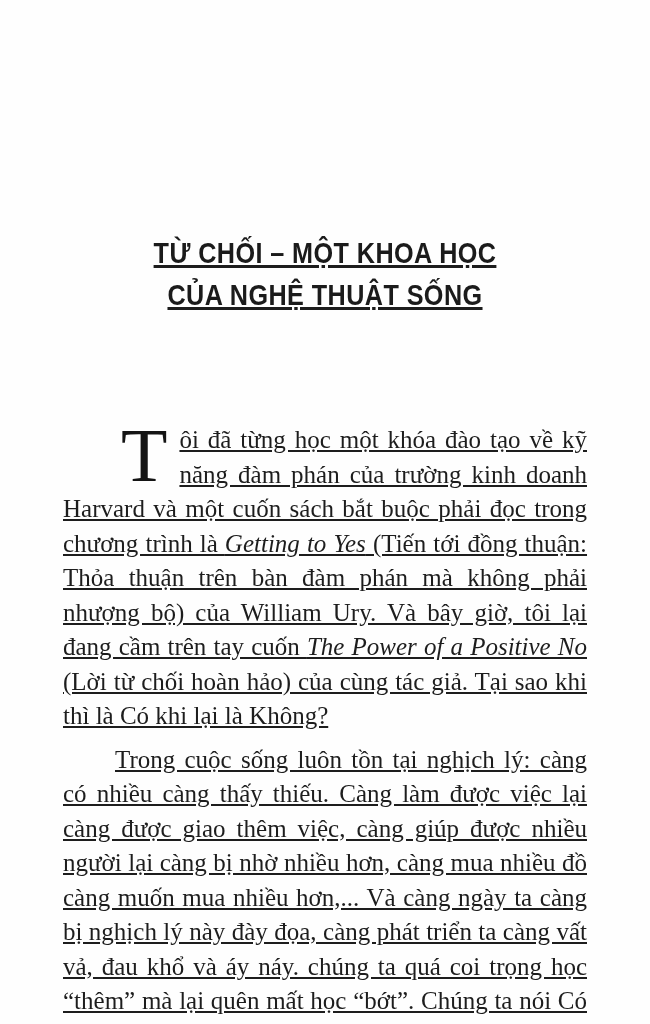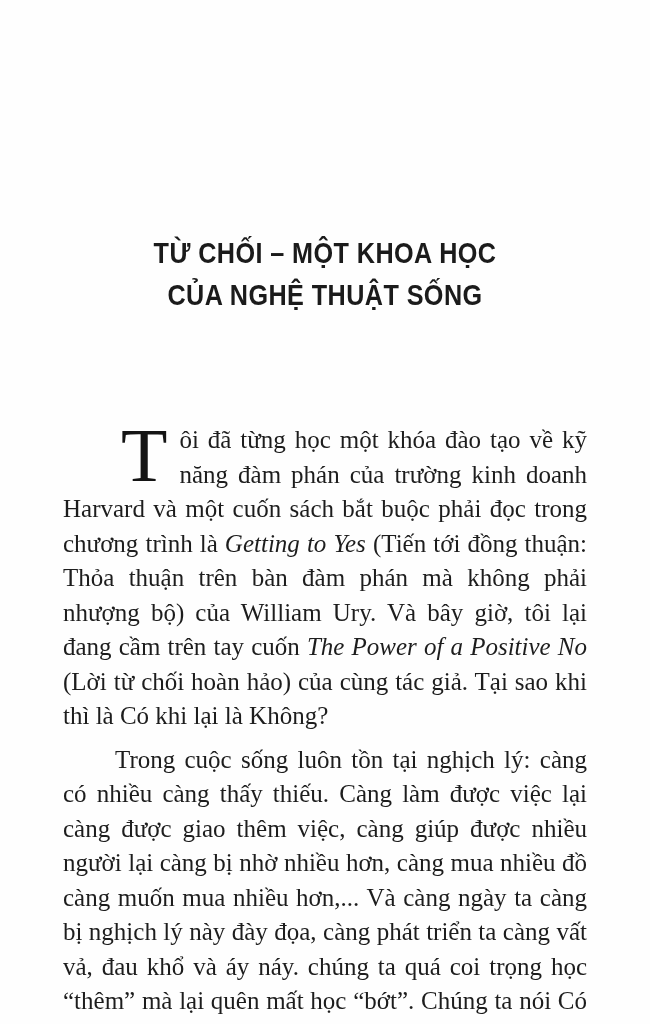--- a/index.html
+++ b/index.html
@@ -8,20 +8,21 @@
     background: #ffffff;
   }
   .page {
     position: relative;
     width: 650px;
     height: 1024px;
     background: #fefefe;
     overflow: hidden;
     font-family: "Liberation Serif", serif;
     color: #1d1d1d;
+    text-decoration: underline;
   }
   .chapter-title {
     margin: 232px 0 0 0;
     text-align: center;
     font-family: "Liberation Sans", sans-serif;
     font-weight: bold;
     font-size: 30px;
     line-height: 42px;
     letter-spacing: 0.5px;
     color: #1b1b1b;

